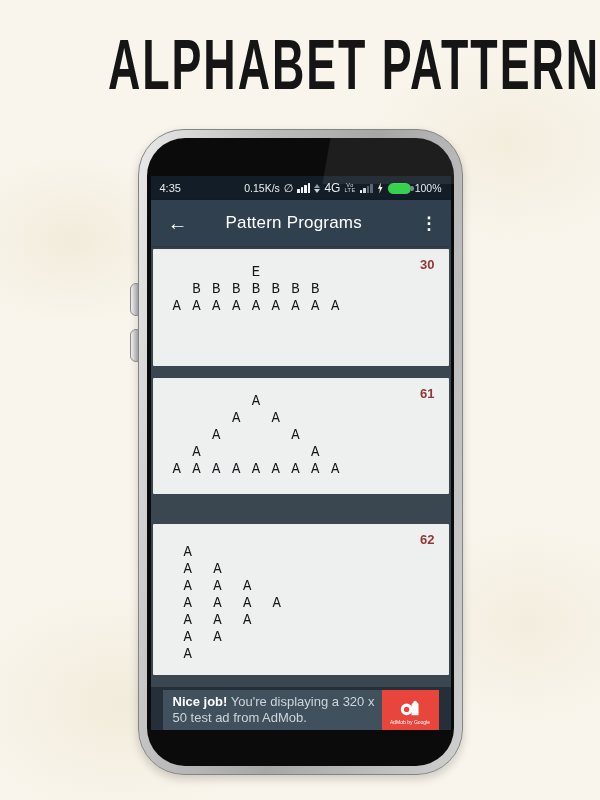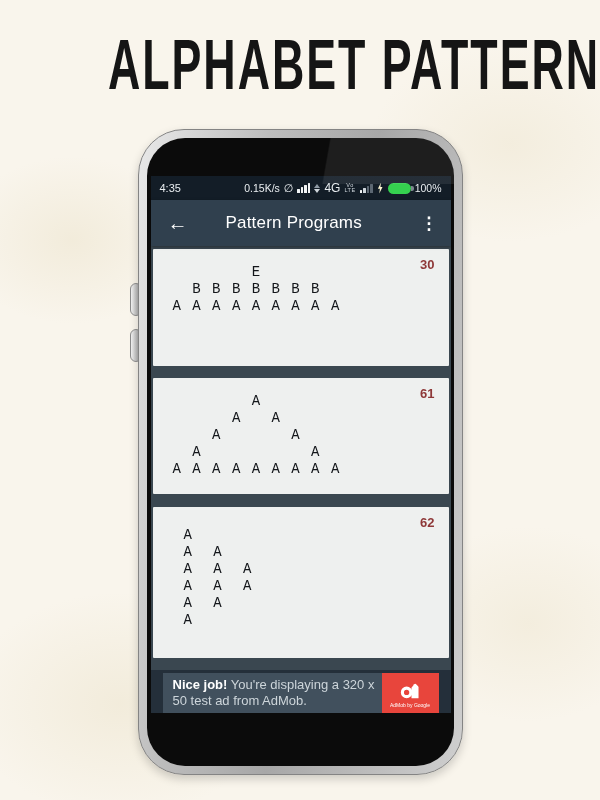--- a/index.html
+++ b/index.html
@@ -97,21 +97,21 @@
 
   
   .content { flex:1 1 auto; display:flex; flex-direction:column; background:#3a4750; }
   .card {
     margin:0 2px; background:#eef0ef; position:relative;
     padding:15px 0 0 20px; flex:0 0 auto;
     border-radius:1px;
   }
   .card-60 { margin-top:3px; height:117px; }
   .card-61 { margin-top:12px; height:116px; }
-  .card-62 { margin-top:13px; height:151px; padding-left:31px; padding-top:20px; }
+  .card-62 { margin-top:30px; height:151px; padding-left:31px; padding-top:20px; }
   .card-num {
     position:absolute; top:8px; right:14px;
     color:#8e3838; font-weight:700; font-size:13px;
   }
   .pattern-line {
     font-family:"Liberation Mono", monospace;
     font-size:14px; line-height:17px; letter-spacing:1.5px;
     color:#13161a; white-space:pre;
   }
   .card-sliver { margin:12px 2px 0 2px; background:#eef0ef; flex:1 1 auto; }
@@ -198,20 +198,21 @@
           <div class="pattern-line">    A       A</div>
           <div class="pattern-line">  A           A</div>
           <div class="pattern-line">A A A A A A A A A</div>
         </div>
 
         <div class="card card-62">
           <span class="card-num">62</span>
           <div class="pattern-line">A</div>
           <div class="pattern-line">A  A</div>
           <div class="pattern-line">A  A  A</div>
+          <div class="pattern-line">A  A  A  A</div>
           <div class="pattern-line">A  A  A</div>
           <div class="pattern-line">A  A</div>
           <div class="pattern-line">A</div>
         </div>
 
         <div class="card-sliver"></div>
 
         <div class="ad-zone">
           <div class="ad-banner">
             <div class="ad-text">

